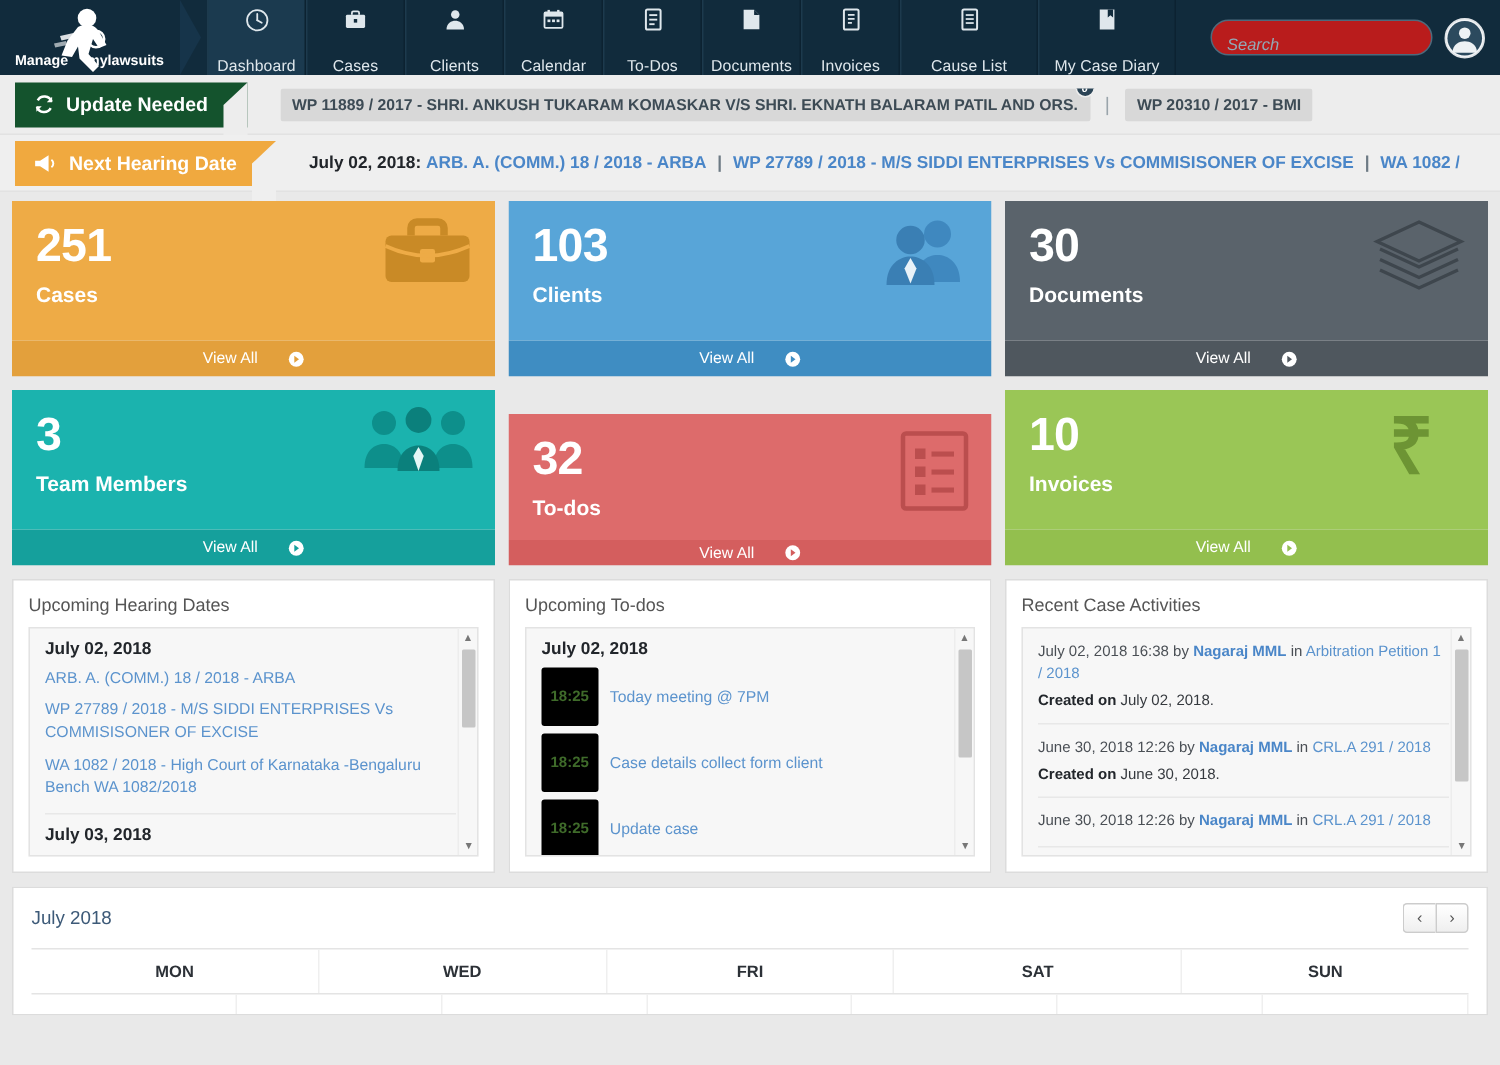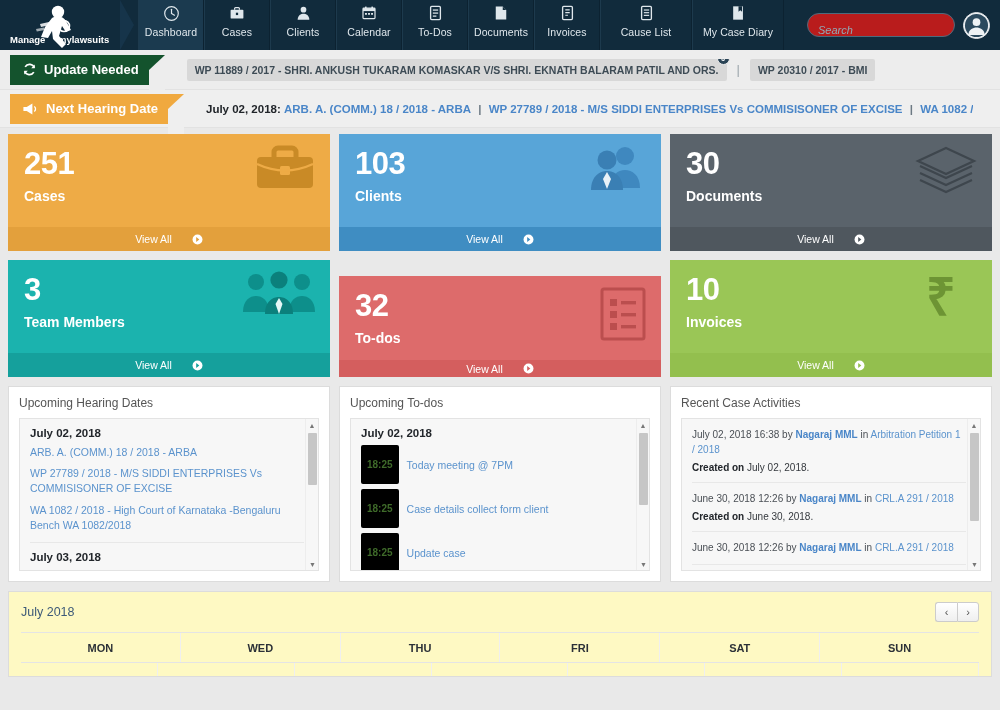--- a/index.html
+++ b/index.html
@@ -22,21 +22,21 @@
   .logo-wrap:after {
     content: ""; position: absolute; right: -14px; top: 0;
     border-top: 25px solid transparent; border-bottom: 25px solid transparent;
     border-left: 14px solid #16344a;
   }
   .logo-svg { width: 108px; height: 46px; display:block; }
 
   .navlist { display: flex; align-items: stretch; margin-left: 18px; }
   .navitem {
     width: 66px; display: flex; flex-direction: column; align-items: center;
-    justify-content: flex-start; color: #dfe7ec; font-size: 10.5px;
+    justify-content: space-between; color: #dfe7ec; font-size: 10.5px;
     border-left: 1px solid #1d3a4d; border-right: 1px solid #0c2231;
     position: relative; cursor: pointer; padding-top: 3px;
   }
   .navitem.wide { width: 92px; }
   .navitem.active { background: #1b3a4f; }
   .navitem.active:after {
     content:""; position:absolute; bottom:-8px; left:50%; margin-left:-7px;
     border-left:7px solid transparent; border-right:7px solid transparent;
     border-top:8px solid #1b3a4f;
   }
@@ -158,21 +158,21 @@
   .act-case { color:#5b93cd; }
   .act-created { font-size: 10px; color:#35393e; margin-top: 5px; }
   .act-created b { color:#22262b; }
 
   .vscroll { position:absolute; right:0; top:0; width:13px; height:100%; background:#f7f7f7; border-left:1px solid #ededed; }
   .vs-btn { height:12px; display:flex; align-items:center; justify-content:center; font-size:7px; color:#777; }
   .vs-track { position:absolute; top:12px; bottom:12px; left:0; width:13px; }
   .vs-thumb { position:absolute; left:2px; width:9px; background:#c6c6c6; border-radius:1px; }
 
   
-  .calwrap { margin: 9px 8px 0 8px; background:#fef9c3; border:1px solid #dcdcdc; padding: 10px 12px 0 12px; }
+  .calwrap { margin: 9px 8px 0 8px; background:#ffffff; border:1px solid #dcdcdc; padding: 10px 12px 0 12px; }
   .cal-head { display:flex; align-items:center; justify-content:space-between; padding-bottom: 10px; }
   .cal-title { font-size: 12.5px; color:#3d5a78; }
   .cal-nav { display:flex; }
   .cal-btn {
     width: 22px; height: 20px; border:1px solid #ccc; background: linear-gradient(#fff,#efefef);
     display:flex; align-items:center; justify-content:center; font-size: 11px; color:#555; cursor:pointer;
   }
   .cal-btn:first-child { border-right:none; border-radius:3px 0 0 3px; }
   .cal-btn:last-child { border-radius:0 3px 3px 0; }
   .cal-grid { display:flex; border-top: 1px solid #e4e4e4; }
@@ -650,21 +650,20 @@
   <div class="cal-head">
     <div class="cal-title">July 2018</div>
     <div class="cal-nav">
       <div class="cal-btn">‹</div>
       <div class="cal-btn">›</div>
     </div>
   </div>
   <div class="cal-grid">
     <div class="cal-col">MON</div>
     <div class="cal-col">WED</div>
-    <div class="cal-col">THU</div>
     <div class="cal-col">FRI</div>
     <div class="cal-col">SAT</div>
     <div class="cal-col">SUN</div>
   </div>
   <div class="cal-body">
     <div class="cal-cell"></div>
     <div class="cal-cell"></div>
     <div class="cal-cell"></div>
     <div class="cal-cell"></div>
     <div class="cal-cell"></div>

